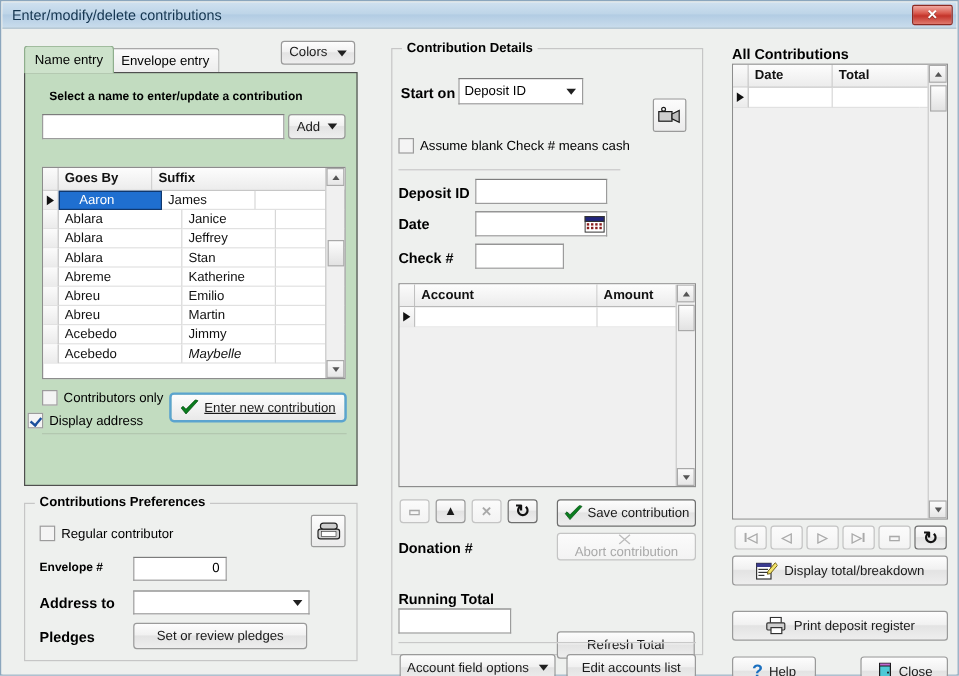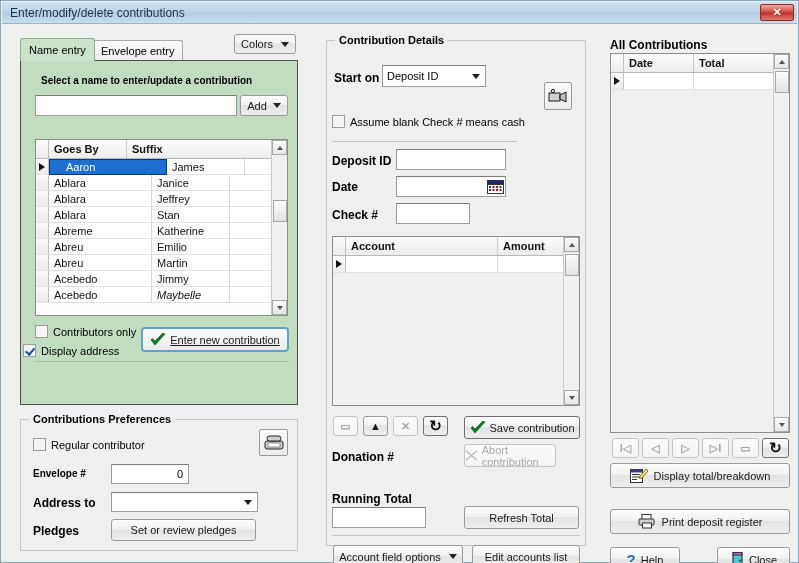--- a/index.html
+++ b/index.html
@@ -289,21 +289,21 @@
           <div class="gcell marker"></div>
           <div class="gcell" style="width:78px;">Goes By</div>
           <div class="gcell" style="width:42px;border-right:none;">Suffix</div>
           <div style="flex:1;background:linear-gradient(to bottom,#fdfdfd,#ececec);"></div>
         </div>
         <div class="grid-body" id="names-rows">
             <div class="grid-row selected">
               <div class="gcell marker">
                 <i class="tri"></i>
               </div>
-              <div class="gcell sel" style="width: 118px; padding-left: 16px;">Aaron</div>
+              <div class="gcell sel" style="width: 86px; padding-left: 16px;">Aaron</div>
               <div class="gcell" style="width: 78px;">James</div>
               <div class="gcell" style="width: 42px; border-right: none;"></div>
               <div style="flex: 1 1 0%; border-bottom: 1px solid rgb(225, 225, 225);"></div>
             </div>
             <div class="grid-row">
               <div class="gcell marker"></div>
               <div class="gcell" style="width: 103px;">Ablara</div>
               <div class="gcell" style="width: 78px;">Janice</div>
               <div class="gcell" style="width: 42px; border-right: none;"></div>
               <div style="flex: 1 1 0%; border-bottom: 1px solid rgb(225, 225, 225);"></div>
@@ -505,33 +505,33 @@
         <div class="btn" style="left: 421px; top: 392px; width: 25px; height: 20px; font-size: 15px; font-weight: bold; color: rgb(17, 17, 17); border-color: rgb(111, 111, 111);">↻</div>
       </div>
 
     <div class="btn" style="left:462px; top:392px; width:116px; height:23px; border:1px solid #6f6f6f;">
       <svg width="16" height="14" viewBox="0 0 16 14" style="margin-right:4px">
         <path d="M1 7 L5 12 L15 1 L13 0 L5 8 L2.5 5.5 Z" fill="#0a7d1e" stroke="#054d12" stroke-width="0.6"></path>
       </svg>
       <span>Save contribution</span>
     </div>
 
-    <div class="btn disabled" style="left:462px; top:420px; width:92px; height:23px;">
+    <div class="btn disabled" style="left:462px; top:420px; width:116px; height:23px;flex-direction:column;">
       <svg width="15" height="13" viewBox="0 0 15 13" style="margin-right:4px">
         <path d="M1 1 L14 12 M14 1 L1 12" stroke="#bcbcbc" stroke-width="1.6" fill="none"></path>
       </svg>
       <span>Abort contribution</span>
     </div>
 
     <div class="lbl b" style="left:330px; top:426px; font-size:12px;">Donation #</div>
 
     <div class="lbl b" style="left:330px; top:468px; font-size:12px;">Running Total</div>
     <div class="input" style="left:330px; top:483px; width:94px; height:21px;"></div>
 
-    <div class="btn" style="left:462px; top:482px; width:115px; height:23px;">
+    <div class="btn" style="left:462px; top:502px; width:115px; height:23px;">
       <span>Refresh Total</span>
     </div>
 
     <div class="gp-divider" style="left:330px; top:511px; width:248px; background:#fff; border-top:1px solid #c8c8c8;"></div>
 
     <div class="btn" style="left:331px; top:521px; width:130px; height:23px;">
       <span>Account field options</span>
       <span style="margin-left:8px; width:0;height:0;border-left:4px solid transparent;border-right:4px solid transparent;border-top:5px solid #202020;"></span>
     </div>
     <div class="btn" style="left:470px; top:521px; width:108px; height:23px;">

